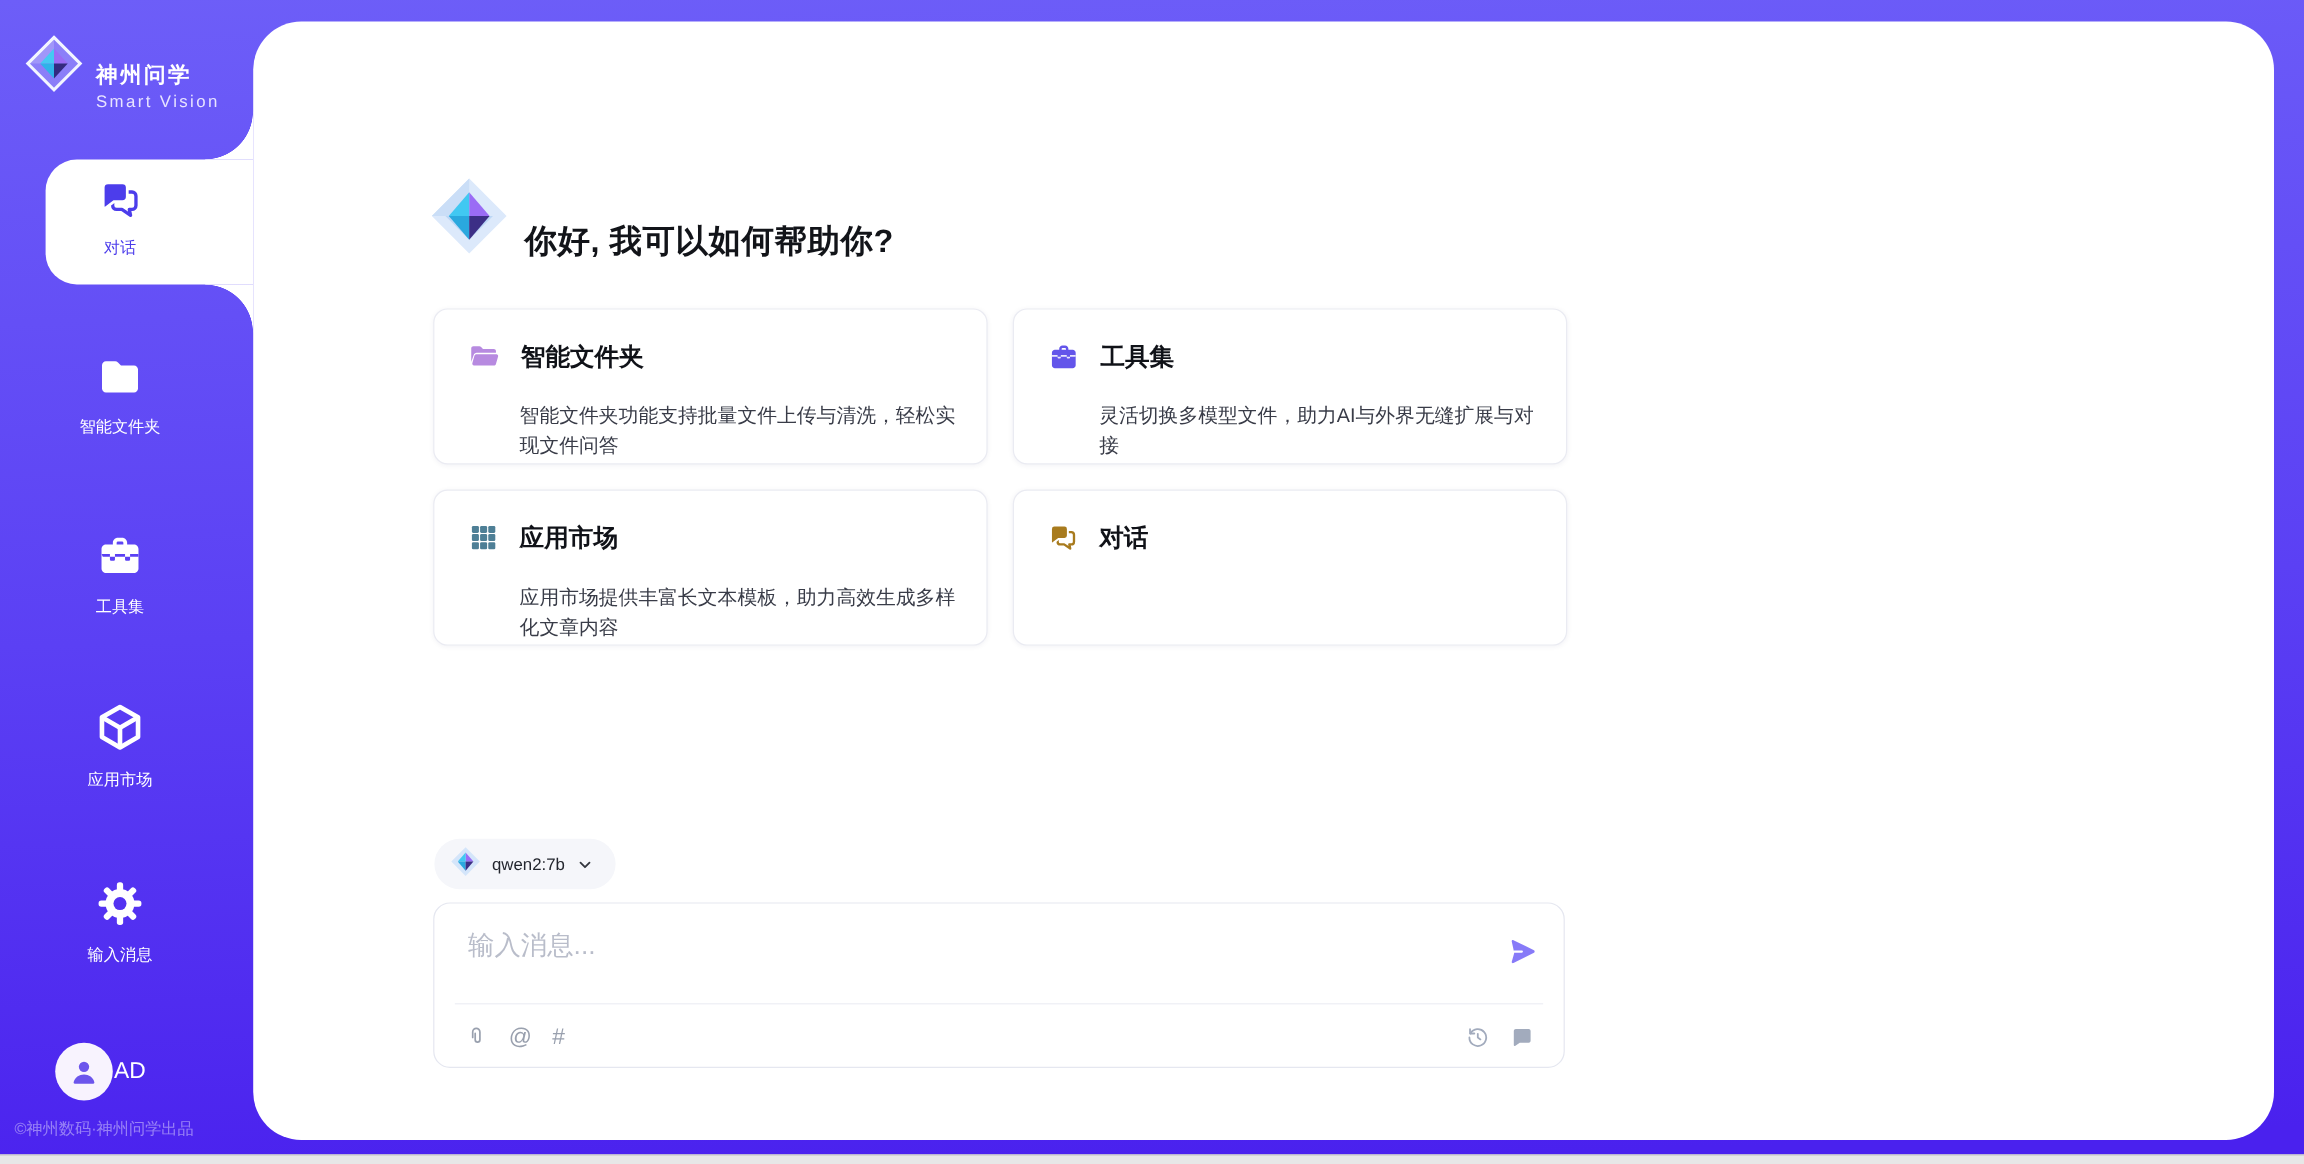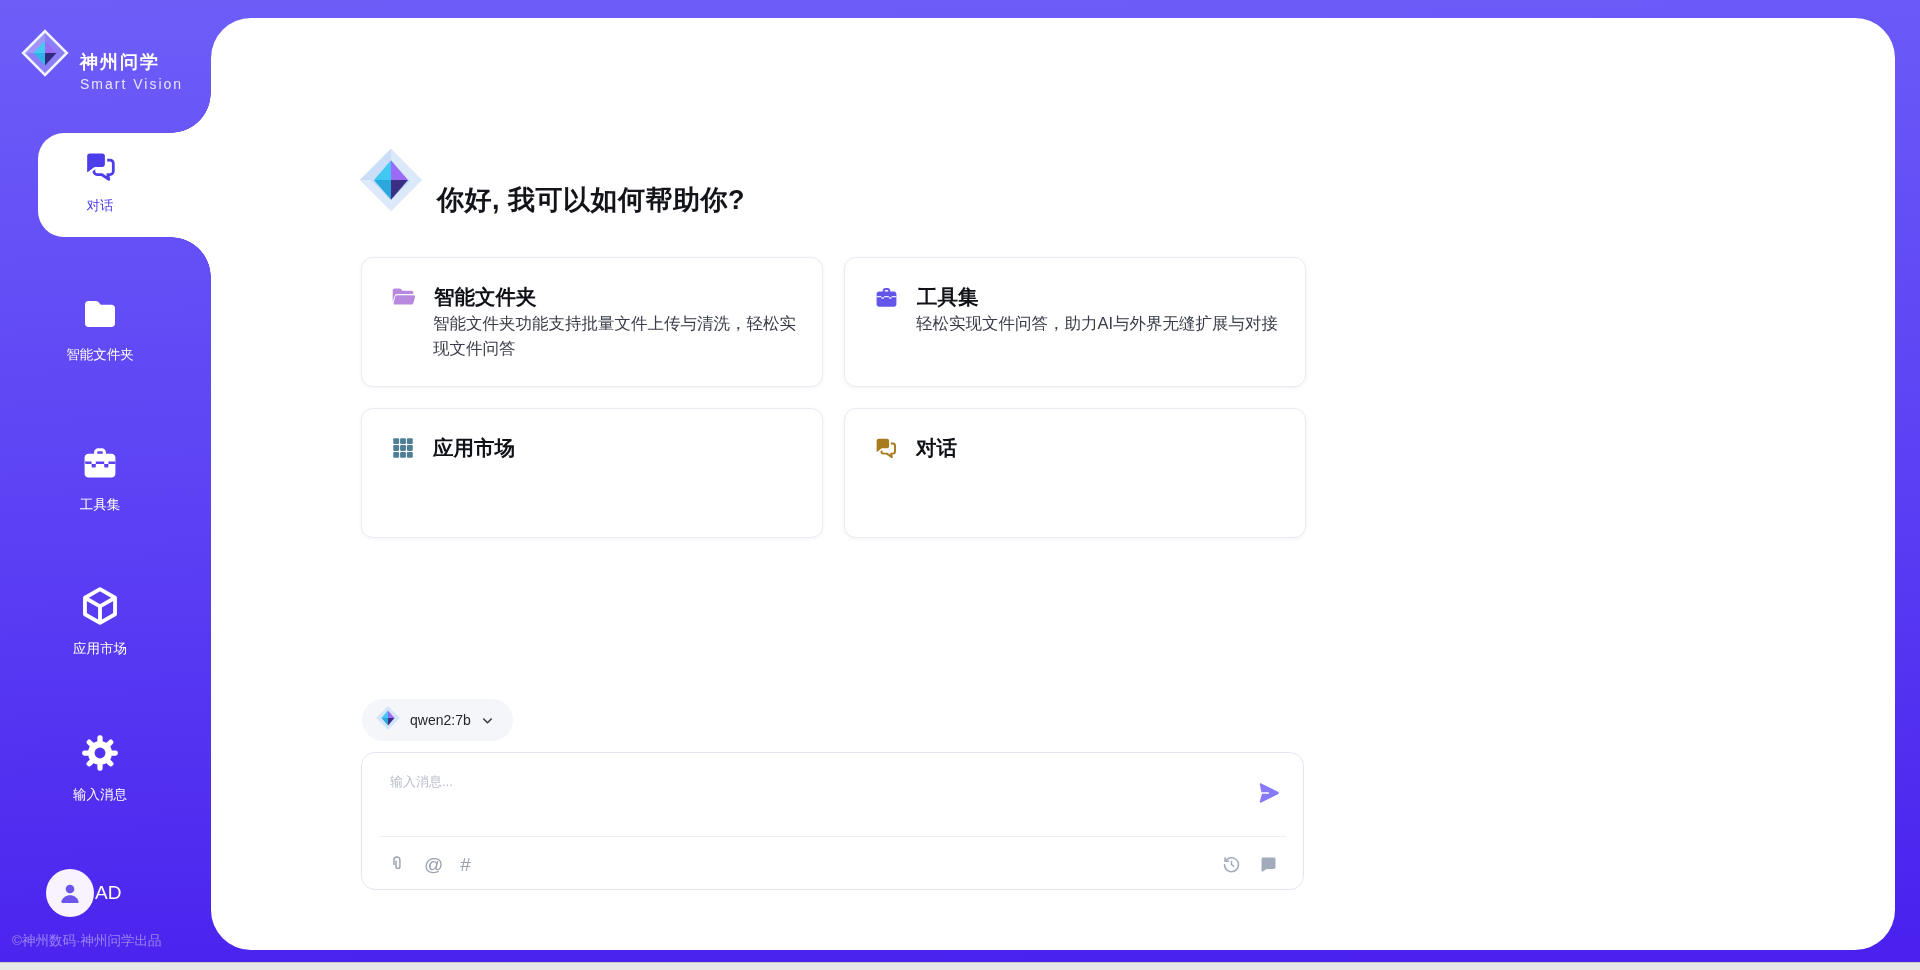--- a/index.html
+++ b/index.html
@@ -53,31 +53,31 @@
 
   .greeting { position:absolute; left:-4px; top:146px; display:flex; align-items:flex-end; gap:12px; }
   .greeting-title { font-size:27px; font-weight:bold; color:#121419; letter-spacing:.5px; }
 
   .cards { position:absolute; left:0; top:257px; width:945px;
     display:grid; grid-template-columns:1fr 1fr; gap:21px; }
   .card { height:130px; background:#fff; border:1px solid #eaebf2; border-radius:12px;
     box-shadow:0 1px 4px rgba(25,25,80,.05); padding:25px 26px 0 28px; cursor:pointer; }
   .card-head { display:flex; align-items:center; gap:17px; }
   .card-title { font-size:20.5px; font-weight:bold; color:#101218; }
-  .card-desc { margin-left:43px; margin-top:0; font-size:16.5px; line-height:1.5; color:#393c48; }
+  .card-desc { margin-left:43px; margin-top:24px; font-size:16.5px; line-height:1.5; color:#393c48; }
 
   .model-pill { position:absolute; left:1px; top:699px; height:42px; border-radius:21px;
     background:#f5f6fa; display:inline-flex; align-items:center; gap:9px; padding:0 18px 0 13px; cursor:pointer; }
   .model-name { font-size:14px; color:#23262e; }
   .model-chevron { color:#33363e; display:flex; }
 
   .composer { position:absolute; left:0; top:752px; width:943px; height:138px;
     background:#fff; border:1.5px solid #e5e7f0; border-radius:14px; }
   .composer textarea { position:absolute; left:28px; top:20px; width:820px; height:56px;
-    border:none; outline:none; resize:none; font-size:13px; color:#333;
+    border:none; outline:none; resize:none; font-size:22px; color:#333;
     font-family:"Liberation Sans","DejaVu Sans",sans-serif; background:transparent; }
   .composer textarea::placeholder { color:#b9bdca; }
   .send-btn { position:absolute; right:21px; top:27px; width:26px; height:26px;
     color:#8173f8; cursor:pointer; border:none; background:transparent; padding:0; }
   .composer-divider { position:absolute; left:17px; right:17px; top:83px; height:1px; background:#edeef4; }
   .composer-toolbar { position:absolute; left:25px; bottom:14px; display:flex; align-items:center; gap:17px; color:#99a0ae; }
   .composer-toolbar-right { position:absolute; right:24px; bottom:14px; display:flex; align-items:center; gap:16px; color:#a2abbd; }
   .tool-symbol { font-size:19px; cursor:pointer; line-height:1; }
   .tool-icon { display:flex; cursor:pointer; }
 </style>
@@ -222,40 +222,41 @@
     <div class="card">
       <div class="card-head">
         <span class="tool-icon" style="color: rgb(99, 85, 234);">
           <svg width="27" height="27" viewBox="0 0 24 24" fill="currentColor">
             <path d="M8.6 6.7V5.9c0-1.3 1.1-2.4 2.4-2.4h2c1.3 0 2.4 1.1 2.4 2.4v.8h3.2c1.2 0 2.2 1 2.2 2.2v9.2c0 1.2-1 2.2-2.2 2.2H5.4c-1.2 0-2.2-1-2.2-2.2V8.9c0-1.2 1-2.2 2.2-2.2h3.2zm1.8 0h3.2v-.8c0-.3-.3-.6-.6-.6h-2c-.3 0-.6.3-.6.6v.8z"></path>
             <path d="M3.2 10.6h4.2v1.9c0 .3.3.6.6.6h1.2c.3 0 .6-.3.6-.6v-1.9h4.4v1.9c0 .3.3.6.6.6H16c.3 0 .6-.3.6-.6v-1.9h4.2v1.2H3.2z" fill="#fff" opacity=".85"></path>
           </svg>
         </span>
         <span class="card-title">工具集</span>
       </div>
-      <div class="card-desc">轻松实现文件问答，助力AI与外界无缝扩展与对接</div>
+      <div class="card-desc">灵活切换多模型文件，助力AI与外界无缝扩展与对接</div>
     </div>
 
     <div class="card">
       <div class="card-head">
         <span class="tool-icon" style="color: rgb(78, 127, 150);">
           <svg width="26" height="26" viewBox="0 0 24 24" fill="currentColor">
             <rect x="3" y="3" width="5.4" height="5.4" rx="1"></rect>
               <rect x="9.3" y="3" width="5.4" height="5.4" rx="1"></rect>
               <rect x="15.6" y="3" width="5.4" height="5.4" rx="1"></rect>
             <rect x="3" y="9.3" width="5.4" height="5.4" rx="1"></rect>
               <rect x="9.3" y="9.3" width="5.4" height="5.4" rx="1"></rect>
               <rect x="15.6" y="9.3" width="5.4" height="5.4" rx="1"></rect>
             <rect x="3" y="15.6" width="5.4" height="5.4" rx="1"></rect>
               <rect x="9.3" y="15.6" width="5.4" height="5.4" rx="1"></rect>
               <rect x="15.6" y="15.6" width="5.4" height="5.4" rx="1"></rect>
           </svg>
         </span>
         <span class="card-title">应用市场</span>
       </div>
+      <div class="card-desc">应用市场提供丰富长文本模板，助力高效生成多样化文章内容</div>
     </div>
 
     <div class="card">
       <div class="card-head">
         <span class="tool-icon" style="color: rgb(168, 123, 30);">
           <svg width="26" height="26" viewBox="0 0 24 24" fill="none">
             <path d="M9.8 7.8h8.4c1.2 0 2.1 1 2.1 2.1v5.2c0 1.2-1 2.1-2.1 2.1h-1.5l.7 3.2-4.7-3.2h-2.9c-1.2 0-2.1-1-2.1-2.1v-2.2" stroke="currentColor" stroke-width="1.8" stroke-linejoin="round"></path>
             <path d="M2.6 5.4c0-1.4 1.2-2.6 2.6-2.6h7.8c1.4 0 2.6 1.2 2.6 2.6v5c0 1.4-1.2 2.6-2.6 2.6H8.4L4 16.3c-.6.4-1.4 0-1.4-.8z" fill="currentColor" stroke="#fff" stroke-width="1.5"></path>
           </svg>
         </span>

